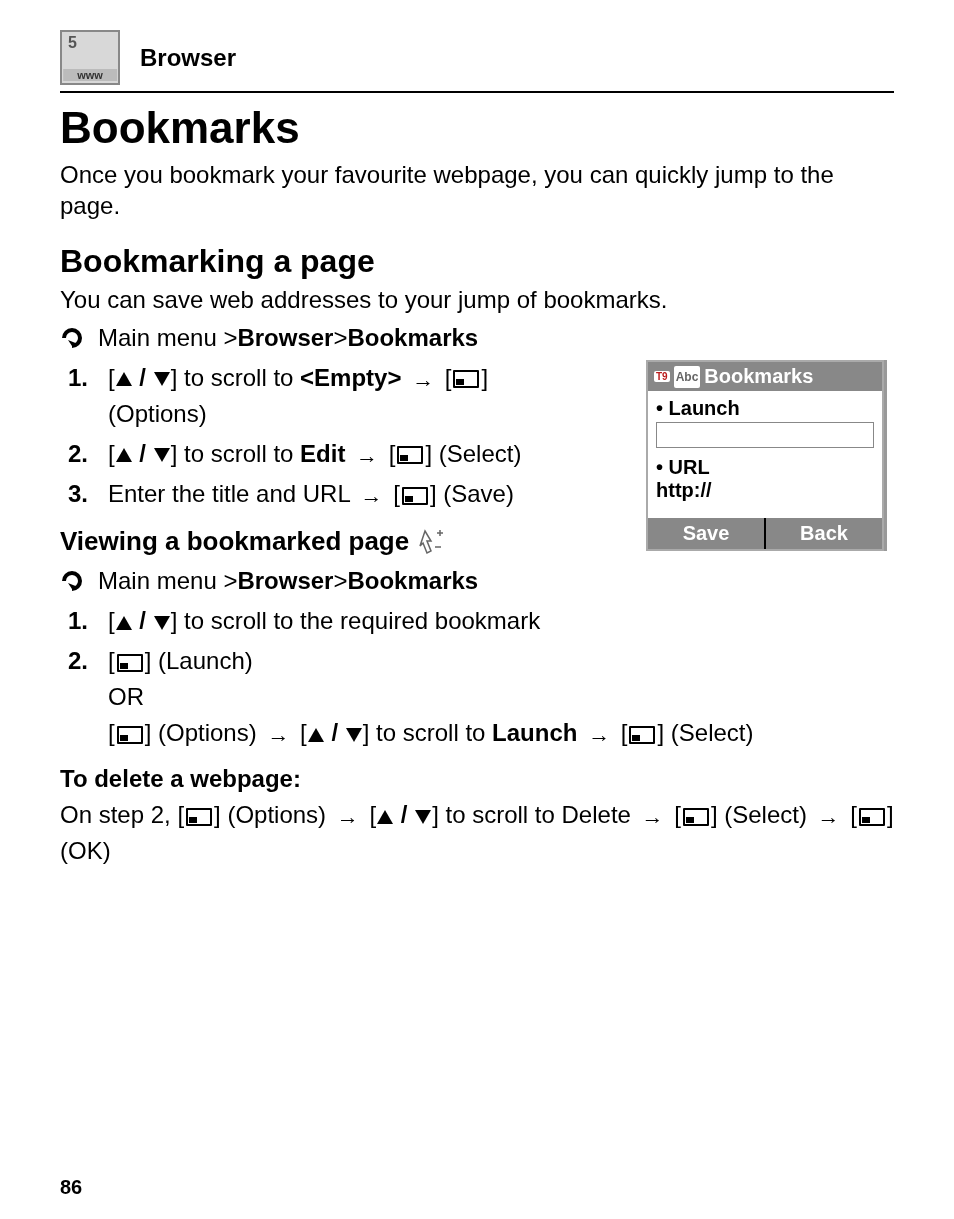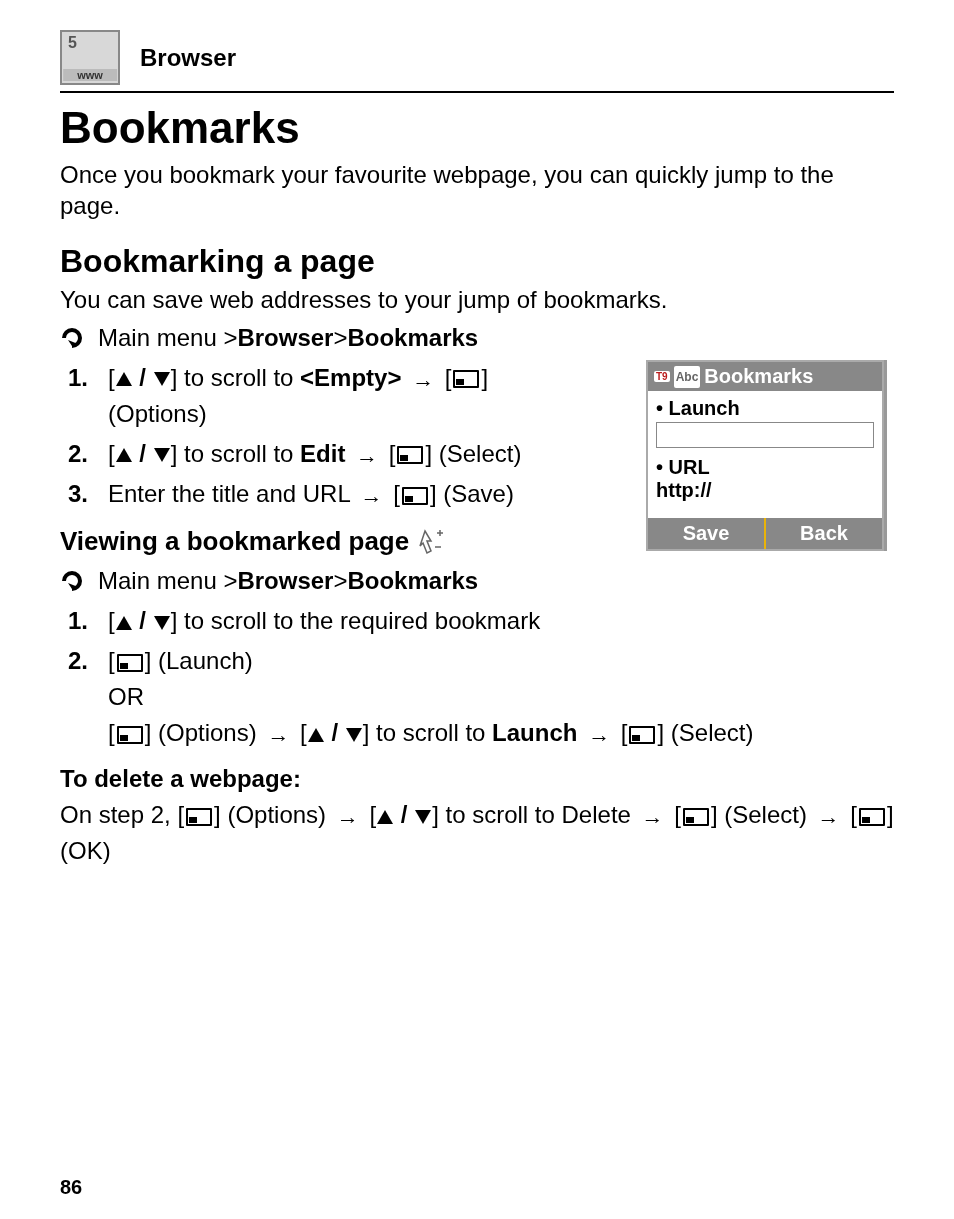--- a/index.html
+++ b/index.html
@@ -212,21 +212,21 @@
   .softkey {
     flex: 1;
     background: #888;
     color: #fff;
     text-align: center;
     font-weight: bold;
     font-size: 20px;
     padding: 4px 0;
     font-family: Arial, sans-serif;
   }
-  .softkey + .softkey { border-left: 2px solid #eab308; }
+  .softkey + .softkey { border-left: 2px solid #000000; }
   .page-num {
     position: absolute;
     bottom: 20px;
     left: 60px;
     font-weight: bold;
     font-size: 20px;
   }
   .steps-wide { max-width: 800px; }
 </style>
 </head>

